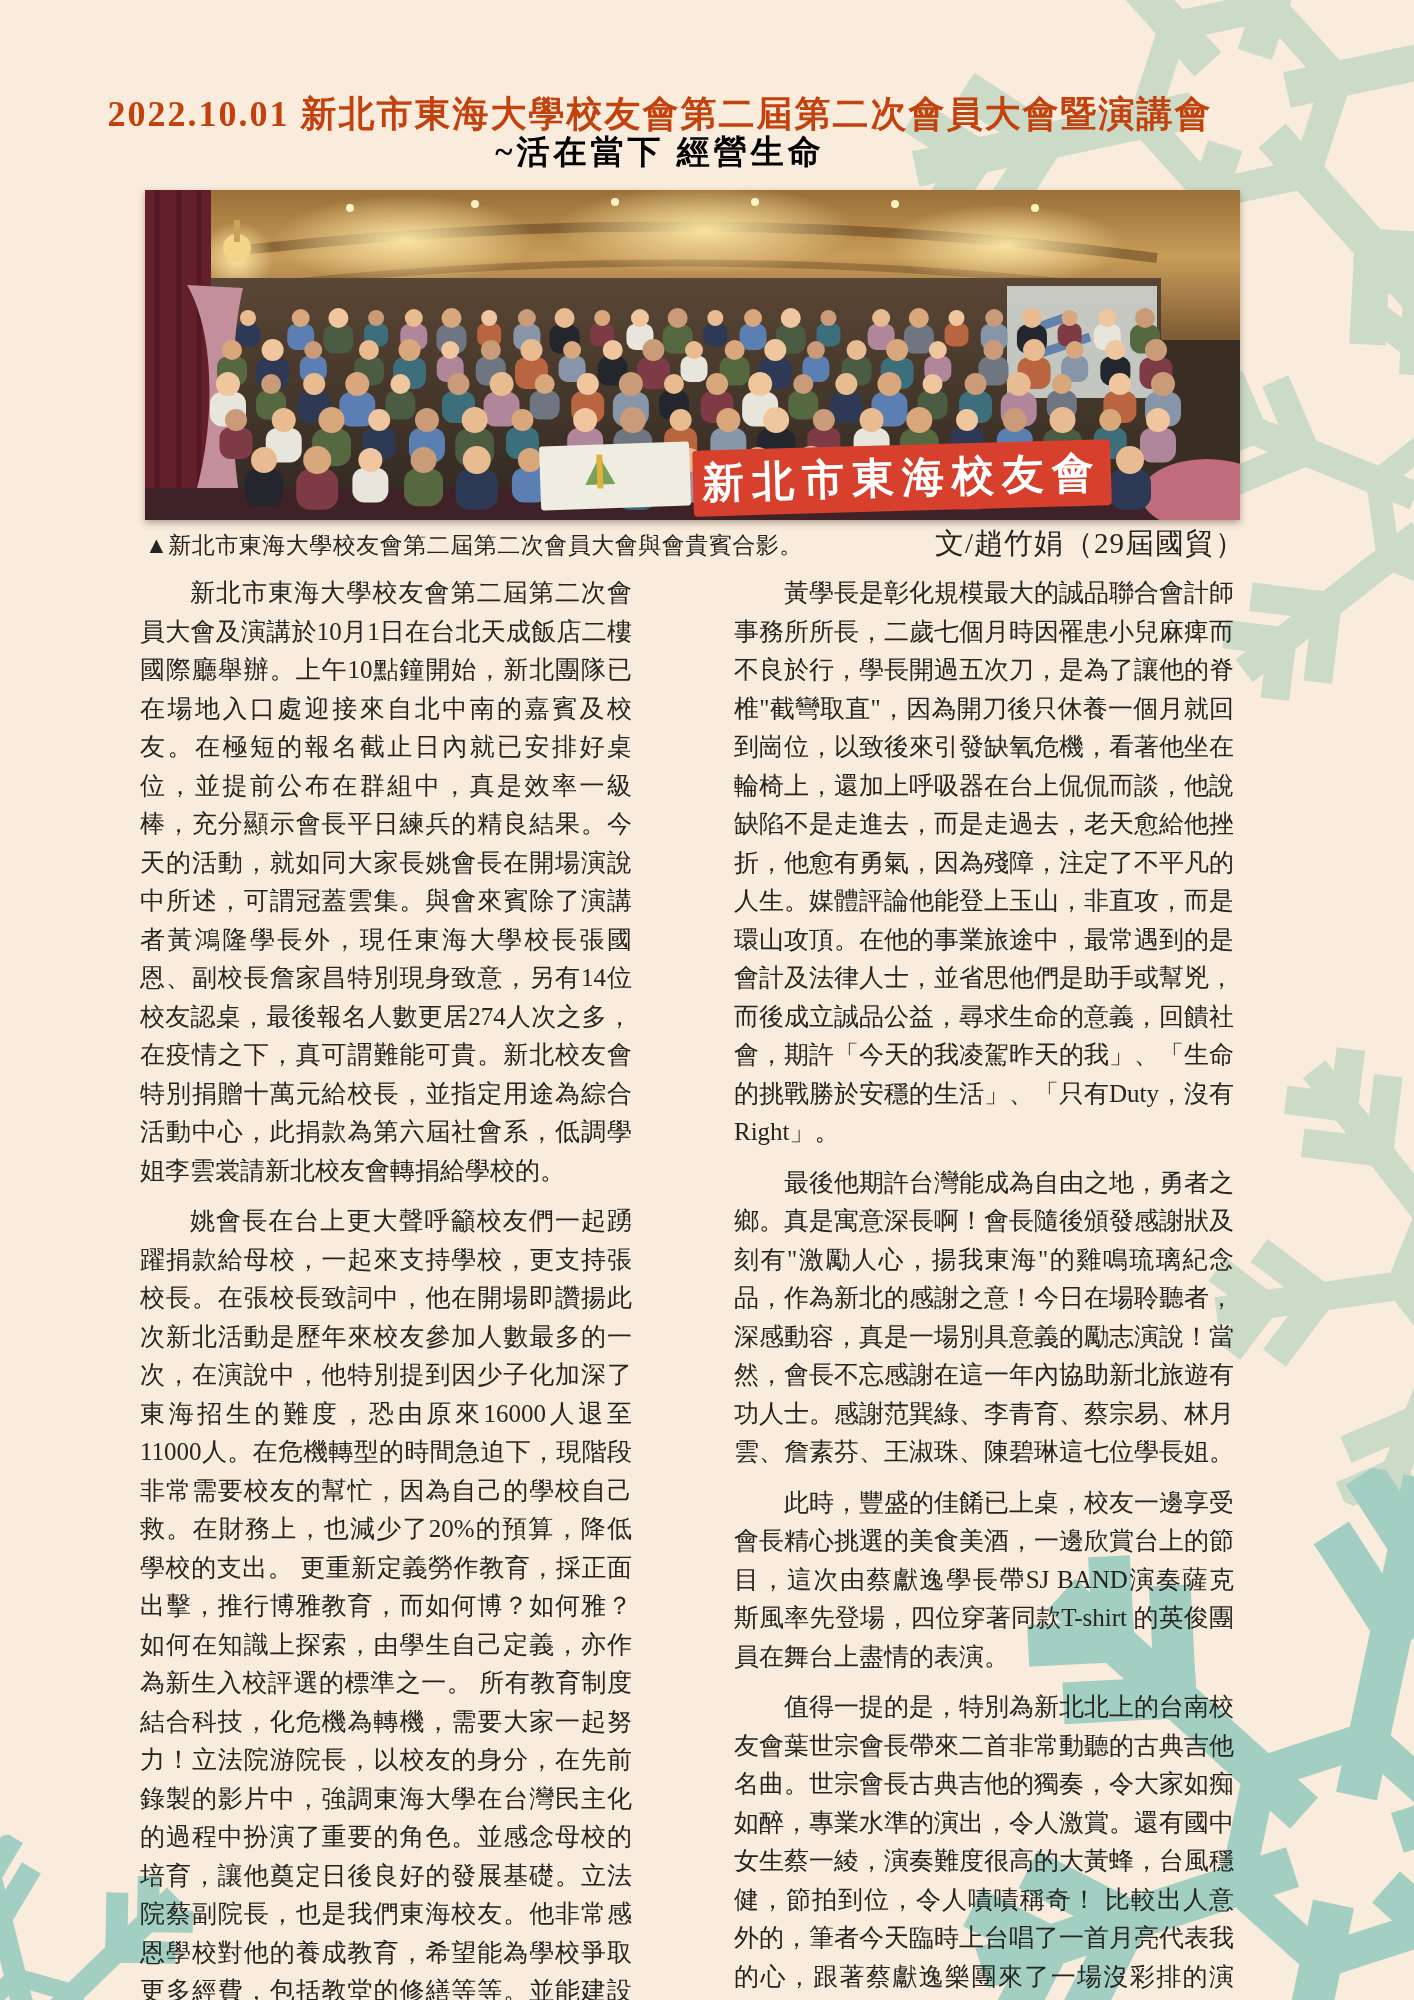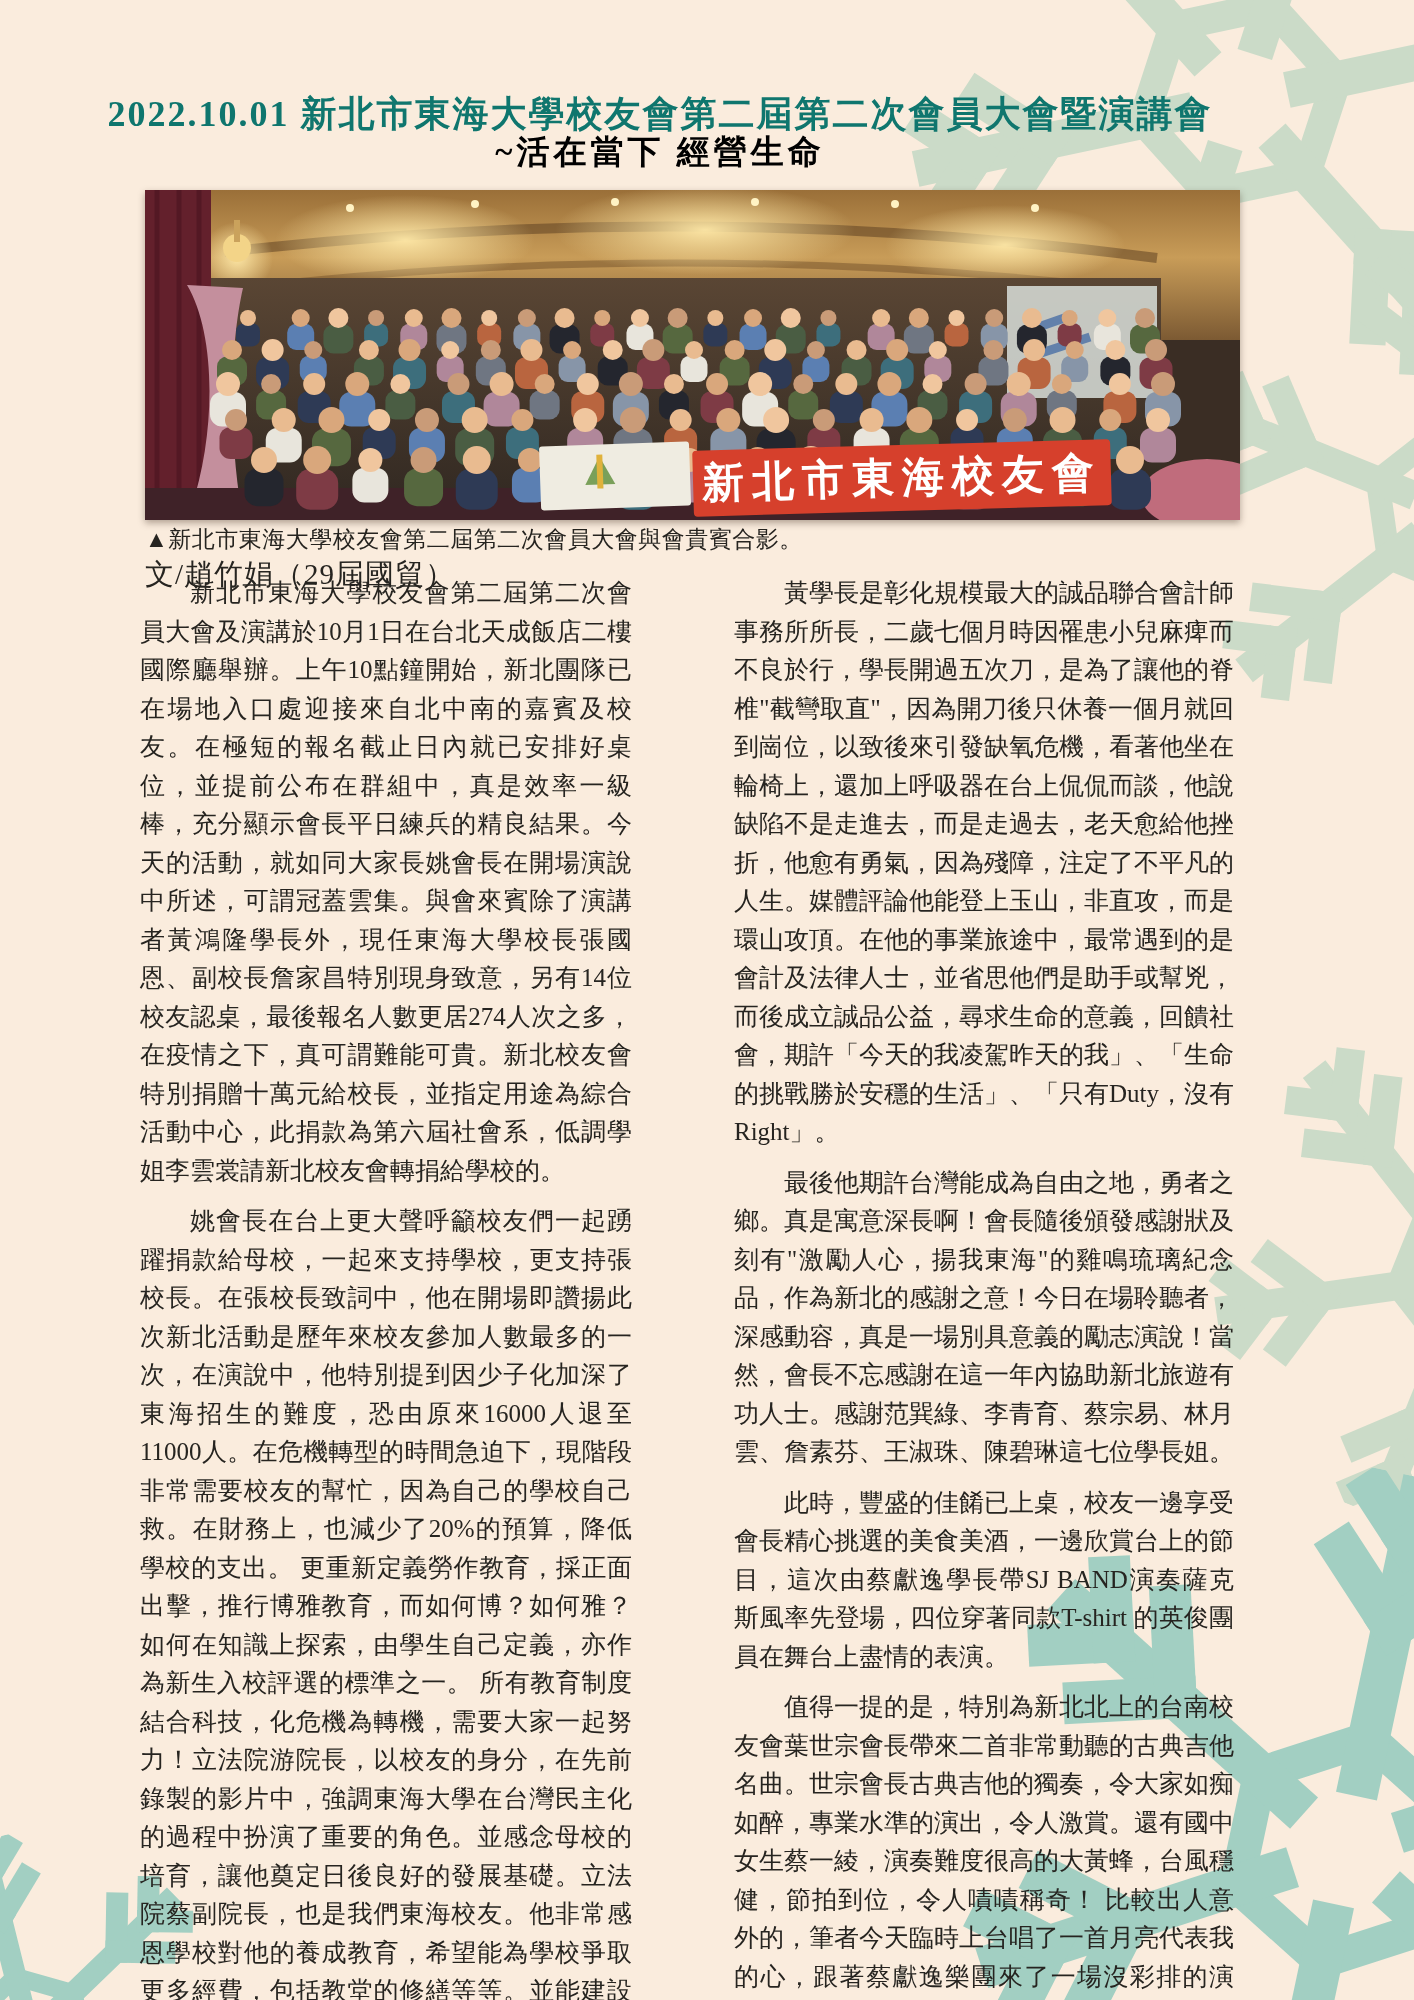--- a/index.html
+++ b/index.html
@@ -15,34 +15,34 @@
   .flake-teal{color:#a2cfc2;}
   .flake-a{left:910px;top:-230px;width:660px;height:660px;transform:rotate(18deg);}
   .flake-b{left:1190px;top:250px;width:520px;height:520px;transform:rotate(-8deg);}
   .flake-c{left:1215px;top:1015px;width:520px;height:520px;transform:rotate(22deg);}
   .flake-d{left:965px;top:1470px;width:760px;height:760px;transform:rotate(12deg);}
   .flake-e{left:-170px;top:1835px;width:400px;height:400px;transform:rotate(-14deg);}
   
   .content{position:absolute;left:0;top:0;width:1414px;height:2000px;z-index:2;}
   .title-block{position:absolute;left:100px;top:94px;width:1120px;text-align:center;}
   .title-line1{
-    font-size:36px;font-weight:bold;color:#0f766e;letter-spacing:2px;line-height:40px;
+    font-size:36px;font-weight:bold;color:#c2410c;letter-spacing:2px;line-height:40px;
   }
   .title-line2{
     font-size:33px;font-weight:bold;color:#000000;letter-spacing:4px;line-height:36px;margin-top:0px;
   }
   .photo-frame{
     position:absolute;left:145px;top:190px;width:1095px;height:330px;
     box-shadow:0 3px 7px rgba(40,20,10,.35);
     background:#3a2d24;
   }
   .photo-frame svg{display:block;width:100%;height:100%;}
   .caption-row{
     position:absolute;left:145px;top:524px;width:1100px;
-    display:flex;justify-content:flex-end;align-items:baseline;flex-direction:column;
+    display:flex;justify-content:space-between;align-items:baseline;
   }
   .photo-caption{font-size:23px;letter-spacing:.5px;}
   .photo-byline{font-size:29px;letter-spacing:1px;}
   .columns{
     position:absolute;left:128px;top:562px;width:1148px;
     display:flex;gap:78px;
   }
   .col{width:516px;font-size:25px;line-height:38.5px;text-align:justify;text-justify:inter-ideograph;}
   .col-right{width:524px;}
   .col p{margin:12px;text-indent:2em;}

